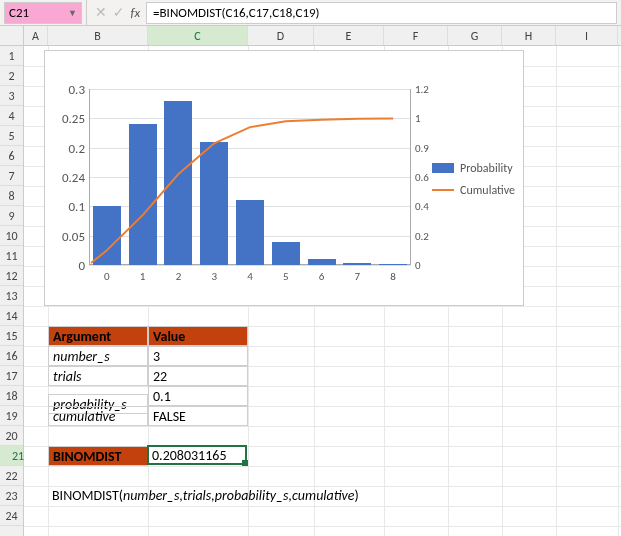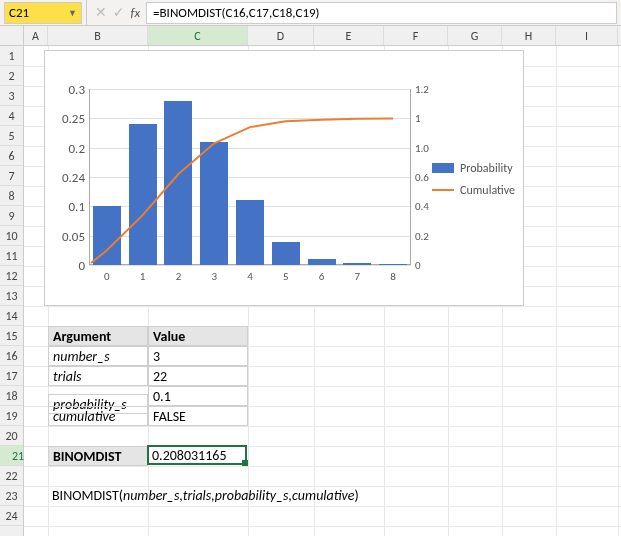--- a/index.html
+++ b/index.html
@@ -15,21 +15,21 @@
   .namebox-row {
     display: flex;
     align-items: center;
     height: 26px;
     border-bottom: 1px solid #ccc;
     background: #f3f2f1;
   }
   .namebox {
     width: 78px;
     height: 22px;
-    background: #fde047;
+    background: #f9a8d4;
     border: 1px solid #ccc;
     margin: 2px 0 2px 4px;
     display: flex;
     align-items: center;
     padding: 0 4px;
     font-size: 13px;
     justify-content: space-between;
   }
   .namebox .dd { font-size: 9px; color: #666; }
   .fx-sep { width: 1px; background: #ccc; height: 26px; margin: 0 4px; }
@@ -101,21 +101,21 @@
   .cell {
     position: absolute;
     height: 20px;
     line-height: 20px;
     padding: 0 4px;
     font-size: 14px;
     overflow: visible;
     white-space: nowrap;
   }
   .hdr {
-    background: #e5e5e5;
+    background: #c2410c;
     font-weight: bold;
     border: 1px solid #cfcfcf;
   }
   .bord { border: 1px solid #cfcfcf; }
   .italic { font-style: italic; }
   .active-cell {
     position: absolute;
     border: 2px solid #217346;
     pointer-events: none;
     z-index: 10;
@@ -288,21 +288,21 @@
               <div class="plot-gl" style="top: 58.6667px;"></div>
               <div class="y1-lab" style="top: 58.6667px;">0.2</div>
               <div class="plot-gl" style="top: 29.3333px;"></div>
               <div class="y1-lab" style="top: 29.3333px;">0.25</div>
               <div class="plot-gl" style="top: 0px;"></div>
               <div class="y1-lab" style="top: 0px;">0.3</div>
               <div class="y2-lab" style="top: 176px;">0</div>
               <div class="y2-lab" style="top: 146.667px;">0.2</div>
               <div class="y2-lab" style="top: 117.333px;">0.4</div>
               <div class="y2-lab" style="top: 88px;">0.6</div>
-              <div class="y2-lab" style="top: 58.6667px;">1.0</div>
+              <div class="y2-lab" style="top: 58.6667px;">0.9</div>
               <div class="y2-lab" style="top: 29.3333px;">1</div>
               <div class="y2-lab" style="top: 0px;">1.2</div>
               <div class="plot-ax"></div>
               <div class="plot-axv" style="left: 0px;"></div>
               <div class="plot-axv" style="right: 0px;"></div>
               <div class="x-lab" style="left: 17.8889px;">0</div>
               <div class="bar" style="left: 3.88889px; height: 58.6667px;"></div>
               <div class="x-lab" style="left: 53.6667px;">1</div>
               <div class="bar" style="left: 39.6667px; height: 140.8px;"></div>
               <div class="x-lab" style="left: 89.4444px;">2</div>

